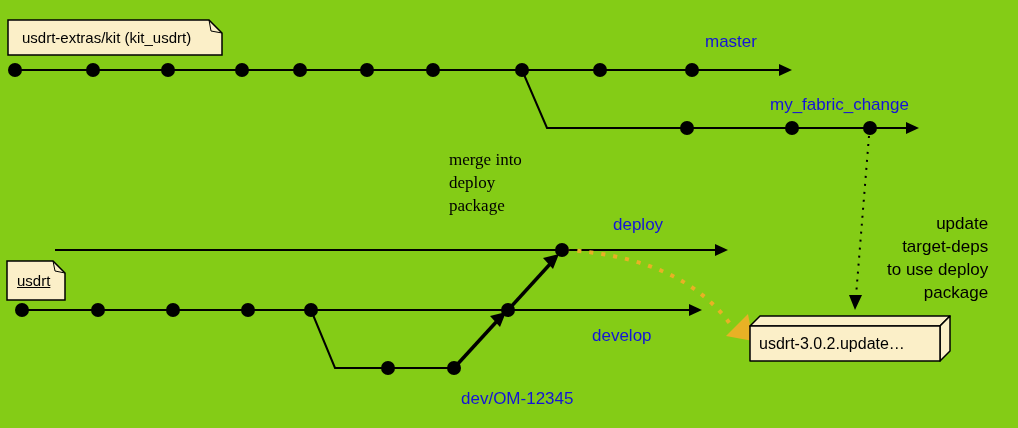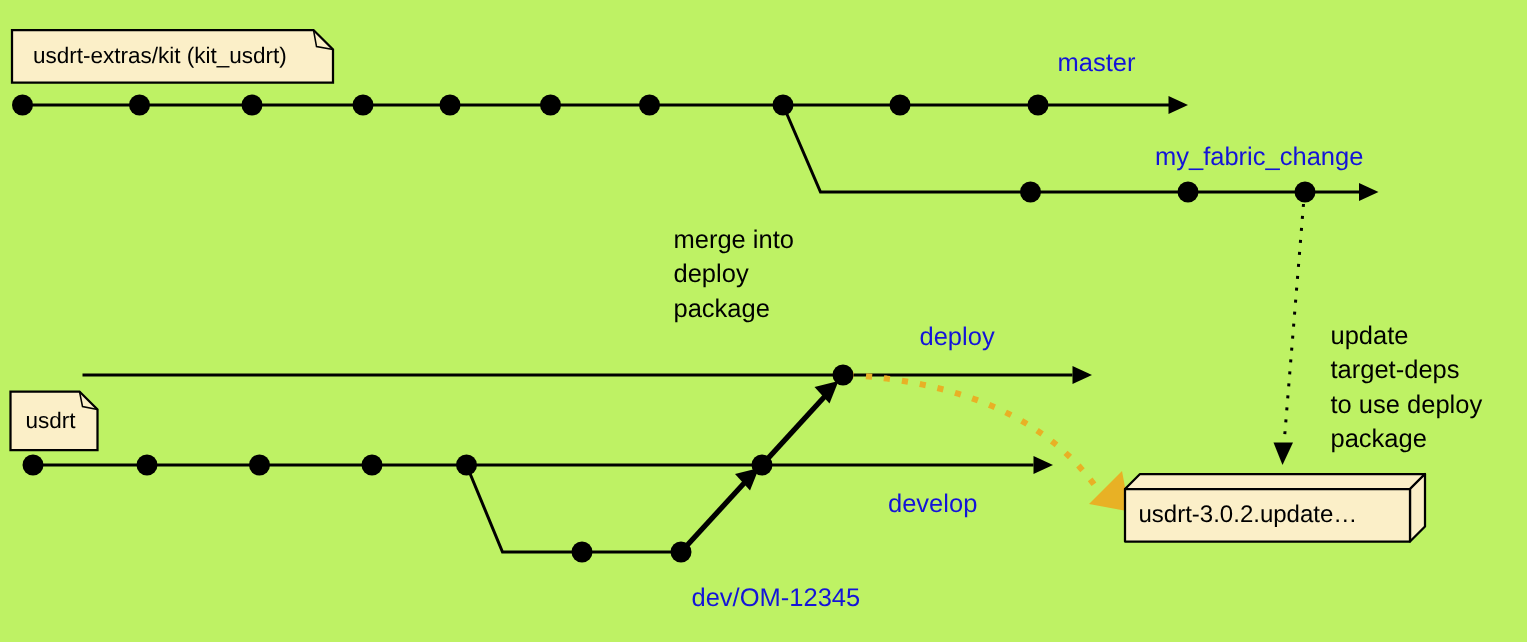--- a/index.html
+++ b/index.html
@@ -1,17 +1,17 @@
 <!DOCTYPE html>
 <html style="--blue: #1414d8; --gold: #e8b125; --noteFill: #fbefc8; --ink: #000000;"><head>
 <meta charset="utf-8">
 <style>
   html,body{margin:0;padding:0;background:#fff;}
   .stage{
-    position:relative;width:1018px;height:428px;background:#bef264;
+    position:relative;width:1018px;height:428px;background:#84cc16;
     font-family:"Liberation Sans",sans-serif;overflow:hidden;
   }
   .stage svg{position:absolute;left:0;top:0;}
   
   .branch-line{stroke:var(--ink);stroke-width:2;fill:none;}
   .arrowhead{fill:var(--ink);stroke:none;}
   .commit-dot{fill:var(--ink);stroke:none;}
   .merge-arrow{stroke:var(--ink);stroke-width:3.5;fill:none;}
   .note-shape{fill:var(--noteFill);stroke:var(--ink);stroke-width:1.5;stroke-linejoin:miter;}
   .note-fold{fill:none;stroke:var(--ink);stroke-width:1;}
@@ -92,35 +92,35 @@
       <circle cx="98" cy="310" r="7" class="commit-dot"></circle>
       <circle cx="173" cy="310" r="7" class="commit-dot"></circle>
       <circle cx="248" cy="310" r="7" class="commit-dot"></circle>
       <circle cx="311" cy="310" r="7" class="commit-dot"></circle>
       <circle cx="508" cy="310" r="7" class="commit-dot"></circle>
       <circle cx="388" cy="368" r="7" class="commit-dot"></circle>
       <circle cx="454" cy="368" r="7" class="commit-dot"></circle>
     </svg>
 
   <div class="note-text" style="left:22px;top:29px;">usdrt-extras/kit (kit_usdrt)</div>
-  <div class="note-text" style="left:17px;top:272px;">usdrt</div>
+  <div class="note-text" style="left:17px;top:272px;text-decoration:underline;">usdrt</div>
 
   <div class="branch-label" style="left:705px;top:33px;">master</div>
   <div class="branch-label" style="left:770px;top:96px;">my_fabric_change</div>
   <div class="branch-label" style="left:613px;top:216px;">deploy</div>
   <div class="branch-label" style="left:592px;top:327px;">develop</div>
   <div class="branch-label" style="left:461px;top:390px;">dev/OM-12345</div>
 
-  <div class="anno" style="left:449px;top:148px;">
+  <div class="anno" style="left:449px;top:148px;font-family:Liberation Serif, serif;">
     <div>merge into</div>
     <div>deploy</div>
     <div>package</div>
   </div>
 
-  <div class="anno" style="left:887px;top:212px;">
+  <div class="anno" style="left:887px;top:212px;text-align:right;">
     <div>update</div>
     <div>target-deps</div>
     <div>to use deploy</div>
     <div>package</div>
   </div>
 
   <div class="pkg-text" style="left:759px;top:335px;">usdrt-3.0.2.update…</div>
 
 </div>
 

